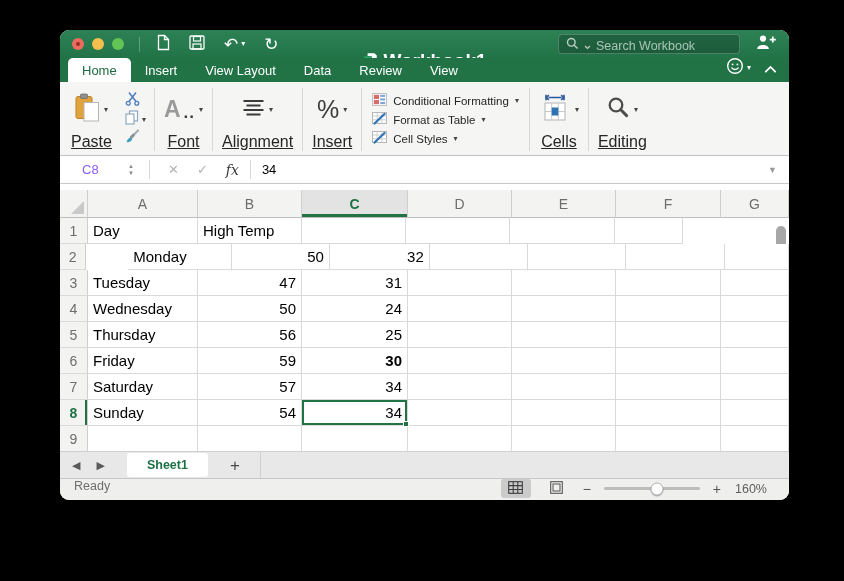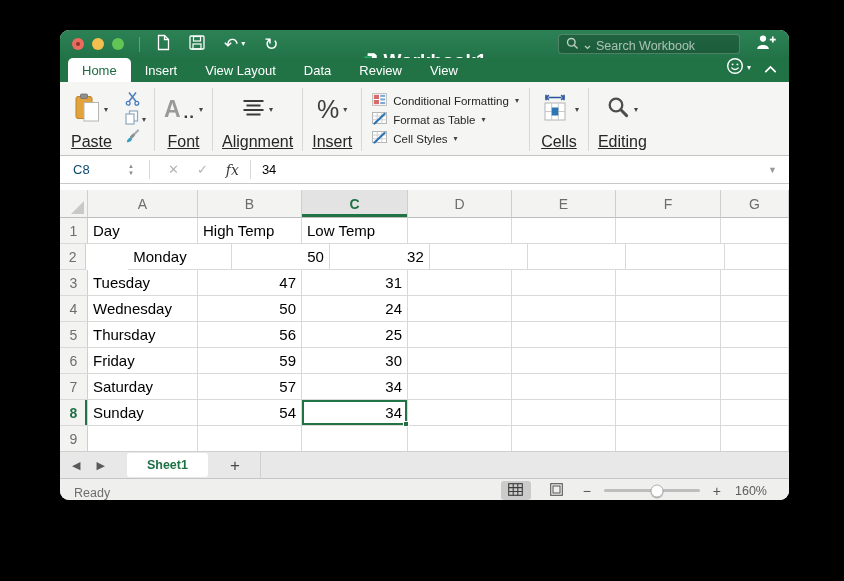--- a/index.html
+++ b/index.html
@@ -46,21 +46,21 @@
   .clipcluster{display:flex;flex-direction:column;justify-content:space-between;align-items:flex-start;padding:5px 6px;}
   .cliprow{display:flex;align-items:center;gap:3px;}
   .fontA{font-size:23px;font-weight:bold;color:#9a9a9a;line-height:1;}
   .fontdots{font-size:17px;font-weight:bold;color:#3c3c3c;letter-spacing:1px;line-height:1;margin:6px 0 0 -1px;}
   .pct{font-size:25px;color:#3b3b3b;line-height:1;}
   .styles-group{display:flex;flex-direction:column;justify-content:center;gap:4px;align-items:flex-start;padding:0 8px;}
   .stylerow{display:flex;align-items:center;gap:6px;font-size:11.5px;color:#262626;white-space:nowrap;}
 
   
   .fbar{flex:0 0 28px;background:#fff;border-bottom:1px solid #c9c9c9;display:flex;align-items:center;font-size:13px;}
-  .namebox{width:62px;padding-left:13px;color:#0c4a6e;}
+  .namebox{width:62px;padding-left:22px;color:#8b5cf6;}
   .stepper{display:flex;flex-direction:column;align-items:center;gap:1px;width:18px;color:#8a8a8a;font-size:6px;line-height:1;}
   .vsep{width:1px;height:19px;background:#d8d8d8;margin:0 9px;}
   .fbicon{color:#b3b3b3;font-size:13px;margin:0 9px;}
   .fx{font-family:"DejaVu Serif",serif;font-style:italic;font-size:14px;color:#3a3a3a;margin:0 9px;}
   .fvalue{margin-left:9px;color:#000;}
   .fbar-caret{margin-left:auto;margin-right:12px;color:#9a9a9a;font-size:9px;}
 
   
   .gridwrap{flex:1;background:#fff;position:relative;padding-top:6px;overflow:hidden;}
   .grow{display:flex;}
@@ -85,21 +85,21 @@
   .sheetbar{flex:0 0 26px;background:#e8e8e8;border-top:1px solid #cfcfcf;display:flex;align-items:center;padding:0 12px;}
   .navarrow{color:#5a5a5a;font-size:11px;line-height:1;}
   .navarrow + .navarrow{margin-left:16px;}
   .sheettab{margin-left:22px;background:#fff;border-radius:3px;height:24px;line-height:24px;
     padding:0 20px;color:#1e7145;font-weight:bold;font-size:12.5px;}
   .addsheet{margin-left:22px;color:#4a4a4a;font-size:17px;line-height:1;}
   .sheetsep{width:1px;height:26px;background:#cfcfcf;margin-left:20px;}
 
   
   .statusbar{flex:0 0 22px;background:#efefee;border-top:1px solid #c6c6c6;display:flex;
-    align-items:flex-end;font-size:12.5px;color:#6e6e6e;padding:0 14px;}
+    align-items:flex-start;font-size:12.5px;color:#6e6e6e;padding:0 14px;}
   .status-right{margin-left:auto;display:flex;align-items:center;gap:11px;margin-right:8px;}
   .viewbtn{width:30px;height:19px;display:flex;align-items:center;justify-content:center;border-radius:3px;}
   .viewbtn.active{background:#cbcbcb;}
   .zoomminus,.zoomplus{color:#555;font-size:14px;line-height:1;}
   .slider{width:96px;height:3px;background:#bdbdbd;border-radius:2px;position:relative;margin:0 2px;}
   .thumb{position:absolute;left:55%;top:50%;transform:translate(-50%,-50%);width:13px;height:13px;
     border-radius:50%;background:#fdfdfd;border:1px solid #b3b3b3;box-shadow:0 1px 1px rgba(0,0,0,.25);}
   .zoomlabel{color:#5d5d5d;margin-left:3px;}
 </style>
 </head>
@@ -382,21 +382,20 @@
         <div class="gcell hcell selcolhdr" style="width: 106px;">C</div>
         <div class="gcell hcell" style="width: 104px;">D</div>
         <div class="gcell hcell" style="width: 104px;">E</div>
         <div class="gcell hcell" style="width: 105px;">F</div>
         <div class="gcell hcell" style="width: 68px;">G</div>
       </div>
       <div class="grow">
         <div class="gcell rowhdr" style="width: 28px;">1</div>
         <div class="gcell cell" style="width: 110px;">Day</div>
         <div class="gcell cell" style="width: 104px;">High Temp</div>
-        <div class="gcell cell" style="width: 106px;">Low Temp</div>
         <div class="gcell cell" style="width: 104px;"></div>
         <div class="gcell cell" style="width: 104px;"></div>
         <div class="gcell cell" style="width: 105px;"></div>
         <div class="gcell cell" style="width: 68px;"></div>
       </div>
       <div class="grow">
         <div class="gcell rowhdr" style="width: 28px;">2</div>
         <div class="gcell cell" style="width: 110px; margin-left: 42px;">Monday</div>
         <div class="gcell cell num" style="width: 104px;">50</div>
         <div class="gcell cell num" style="width: 106px;">32</div>
@@ -432,21 +431,21 @@
         <div class="gcell cell num" style="width: 106px;">25</div>
         <div class="gcell cell" style="width: 104px;"></div>
         <div class="gcell cell" style="width: 104px;"></div>
         <div class="gcell cell" style="width: 105px;"></div>
         <div class="gcell cell" style="width: 68px;"></div>
       </div>
       <div class="grow">
         <div class="gcell rowhdr" style="width: 28px;">6</div>
         <div class="gcell cell" style="width: 110px;">Friday</div>
         <div class="gcell cell num" style="width: 104px;">59</div>
-        <div class="gcell cell num" style="width: 106px;">30</div>
+        <div class="gcell cell num" style="width: 106px; font-weight: bold;">30</div>
         <div class="gcell cell" style="width: 104px;"></div>
         <div class="gcell cell" style="width: 104px;"></div>
         <div class="gcell cell" style="width: 105px;"></div>
         <div class="gcell cell" style="width: 68px;"></div>
       </div>
       <div class="grow">
         <div class="gcell rowhdr" style="width: 28px;">7</div>
         <div class="gcell cell" style="width: 110px;">Saturday</div>
         <div class="gcell cell num" style="width: 104px;">57</div>
         <div class="gcell cell num" style="width: 106px;">34</div>

